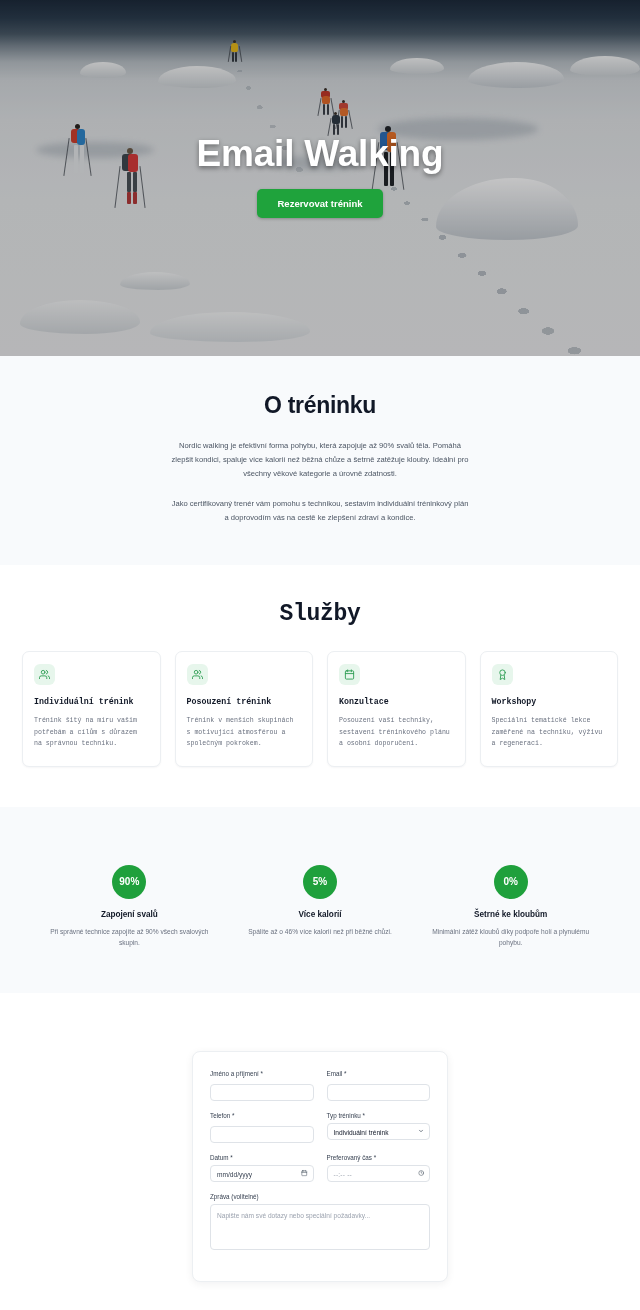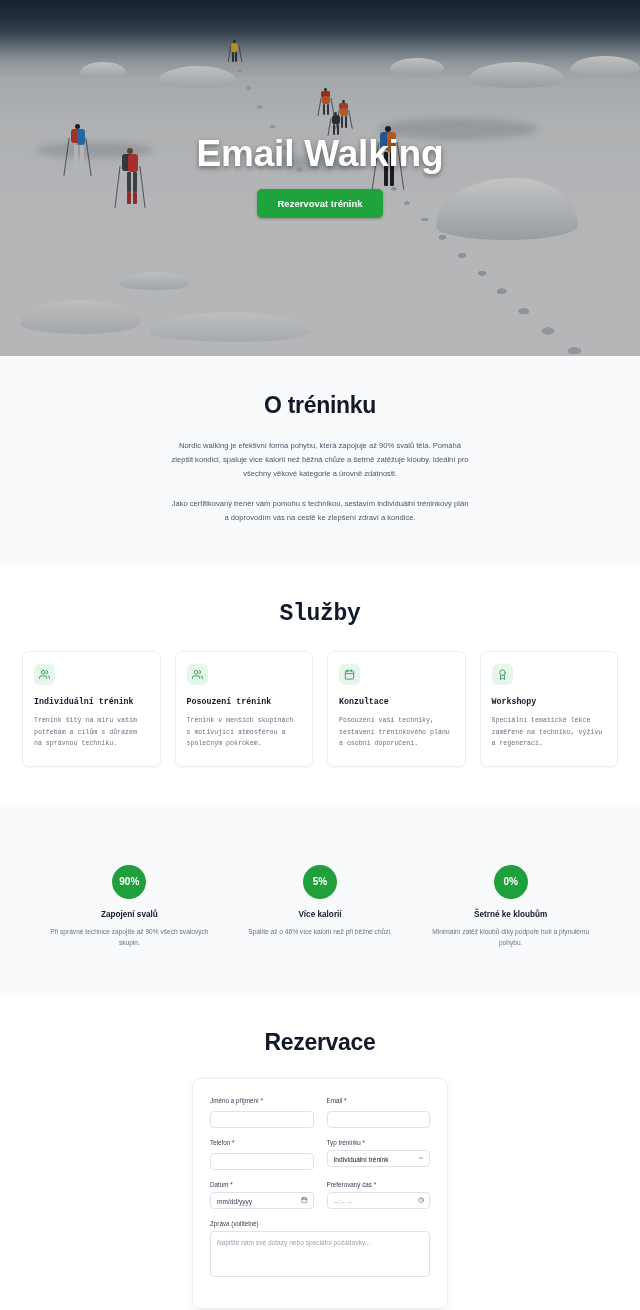--- a/index.html
+++ b/index.html
@@ -485,21 +485,20 @@
       <div class="bene">
         <div class="bene-circle">0%</div>
         <div class="bene-title">Šetrné ke kloubům</div>
         <div class="bene-desc">Minimální zátěž kloubů díky podpoře holí a plynulému pohybu.</div>
       </div>
 
     </div>
   </section>
 
   <section class="sec-white reserve">
-    <h2 class="sec-title">Rezervace</h2>
 
     <form class="form-card">
 
       <div class="frow">
         <div class="fcol">
           <label class="flabel">Jméno a příjmení *</label>
           <input class="finput" type="text" value="" style="">
         </div>
         <div class="fcol">
           <label class="flabel">Email *</label>

